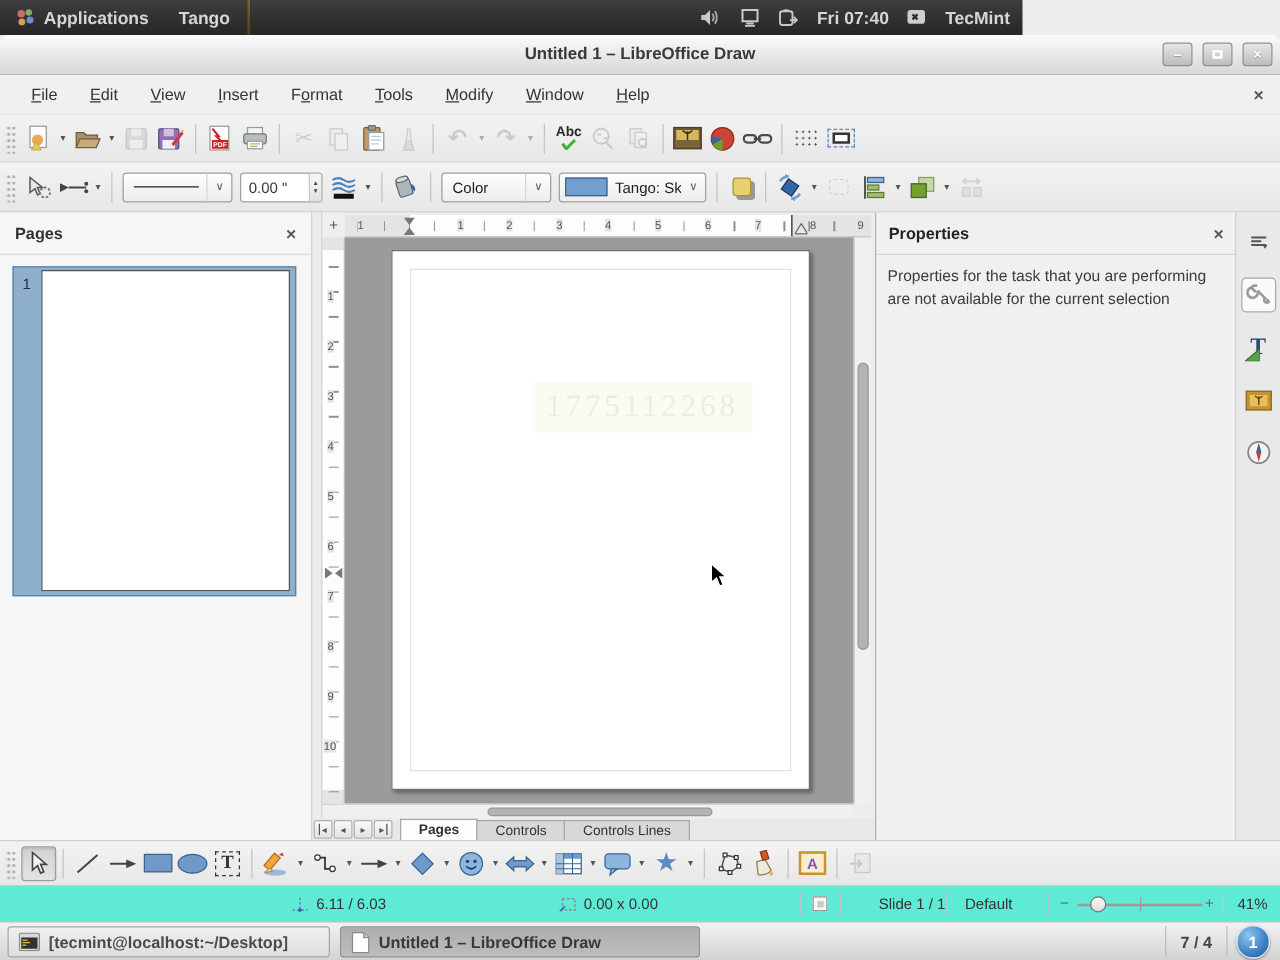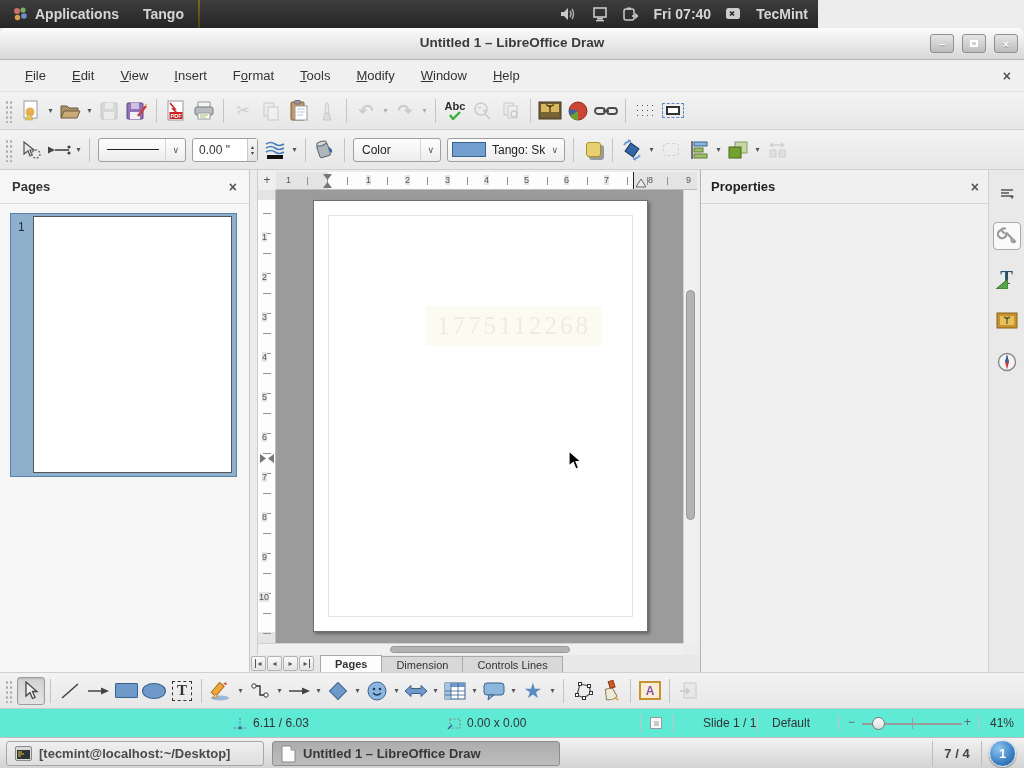--- a/index.html
+++ b/index.html
@@ -472,32 +472,33 @@
   <div class="navbtn">
       <span class="b">▸</span>
     </div>
   <div class="navbtn">
       <span class="b bar-r">▸</span>
     </div>
   <div class="vtab active" style="margin-left:6px">
       <span>Pages</span>
     </div>
   <div class="vtab">
-      <span>Dimension</span>
+      <span>Controls</span>
     </div>
   <div class="vtab">
       <span>Controls Lines</span>
     </div>
 </div>
 
 <div id="sidebar">
   <div class="shead">
       <span>Properties</span>
       <span class="x">×</span>
     </div>
+  <div class="smsg">Properties for the task that you are performing are not available for the current selection</div>
   <div id="sidestrip">
     <div class="deckbtn">
         <svg width="16" height="12" viewBox="0 0 16 12">
           <path d="M2,2 H14 M2,5 H10 M2,8 H14" stroke="#555" stroke-width="1.6"></path>
           <path d="M11,8 L13,11 L15,8 Z" fill="#555"></path>
         </svg>
       </div>
     <div class="deckbtn sel">
         <svg width="20" height="20" viewBox="0 0 20 20">
           <path d="M4,4 A4.2,4.2 0 1 0 9,6.5 L15,12.5 A2,2 0 1 0 18,15.5 L17,14 M4,4 L7,7 M4,4 A4.2,4.2 0 0 1 8,2.5" stroke="#9a9a9a" stroke-width="2.2" fill="none" stroke-linecap="round"></path>

